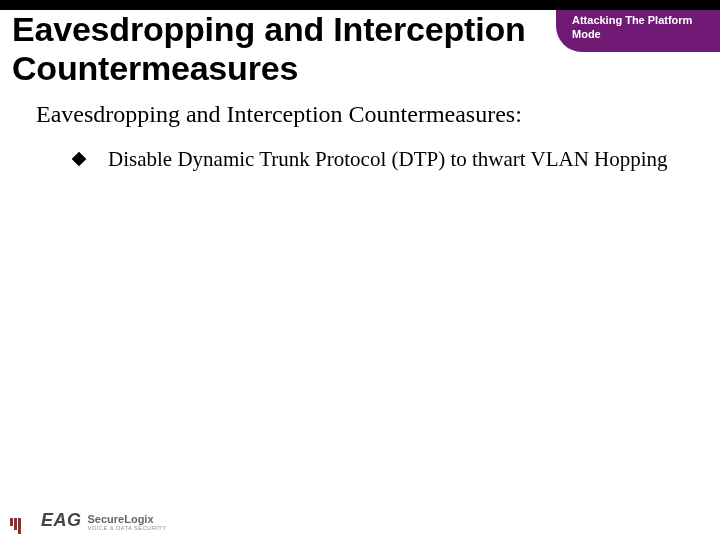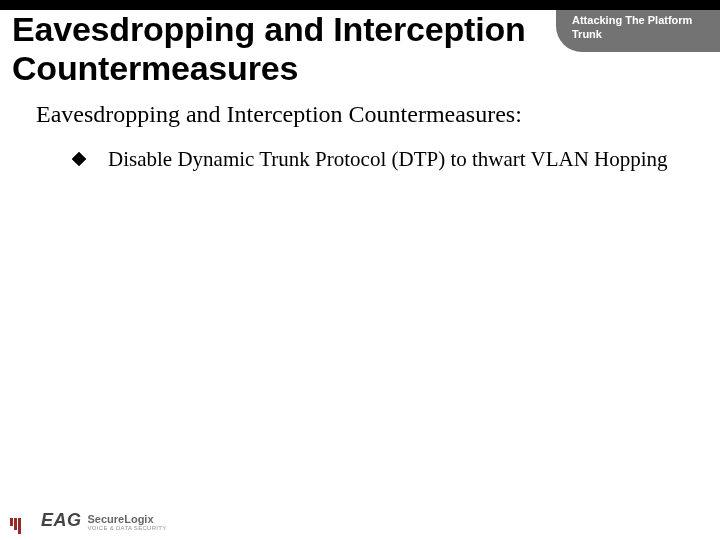--- a/index.html
+++ b/index.html
@@ -10,21 +10,21 @@
   .hdr { position: relative; height: 74px; }
   .hdr-bar { position: absolute; left: 0; top: 0; right: 0; height: 10px; background: #000; }
   .hdr-title {
     position: absolute; left: 12px; top: 10px; width: 540px;
     font-family: Verdana, Geneva, sans-serif; font-weight: 700;
     font-size: 34px; line-height: 1.15; color: #000;
     letter-spacing: -0.2px;
   }
   .hdr-right {
     position: absolute; right: 0; top: 10px; width: 164px; height: 42px;
-    background: #737373;
+    background: #701a75;
     border-bottom-left-radius: 26px;
     color: #fff;
     font-family: Verdana, Geneva, sans-serif; font-weight: 700;
     font-size: 11px; line-height: 1.25;
     padding: 4px 6px 4px 16px;
   }
 
   
   .body { padding-left: 36px; padding-right: 24px; }
   .subhead {
@@ -60,21 +60,21 @@
 </head>
 <body>
 
 <div class="slide">
 
   <div class="hdr">
     <div class="hdr-bar"></div>
     <div class="hdr-title">Eavesdropping and Interception Countermeasures</div>
     <div class="hdr-right">
       <div>Attacking The Platform</div>
-      <div>Trunk</div>
+      <div>Mode</div>
     </div>
   </div>
 
   <div class="body">
     <div class="subhead">Eavesdropping and Interception Countermeasures:</div>
     <ul class="bullets">
       <li>
         <span class="diamond"></span>
       </li>
       <li>

